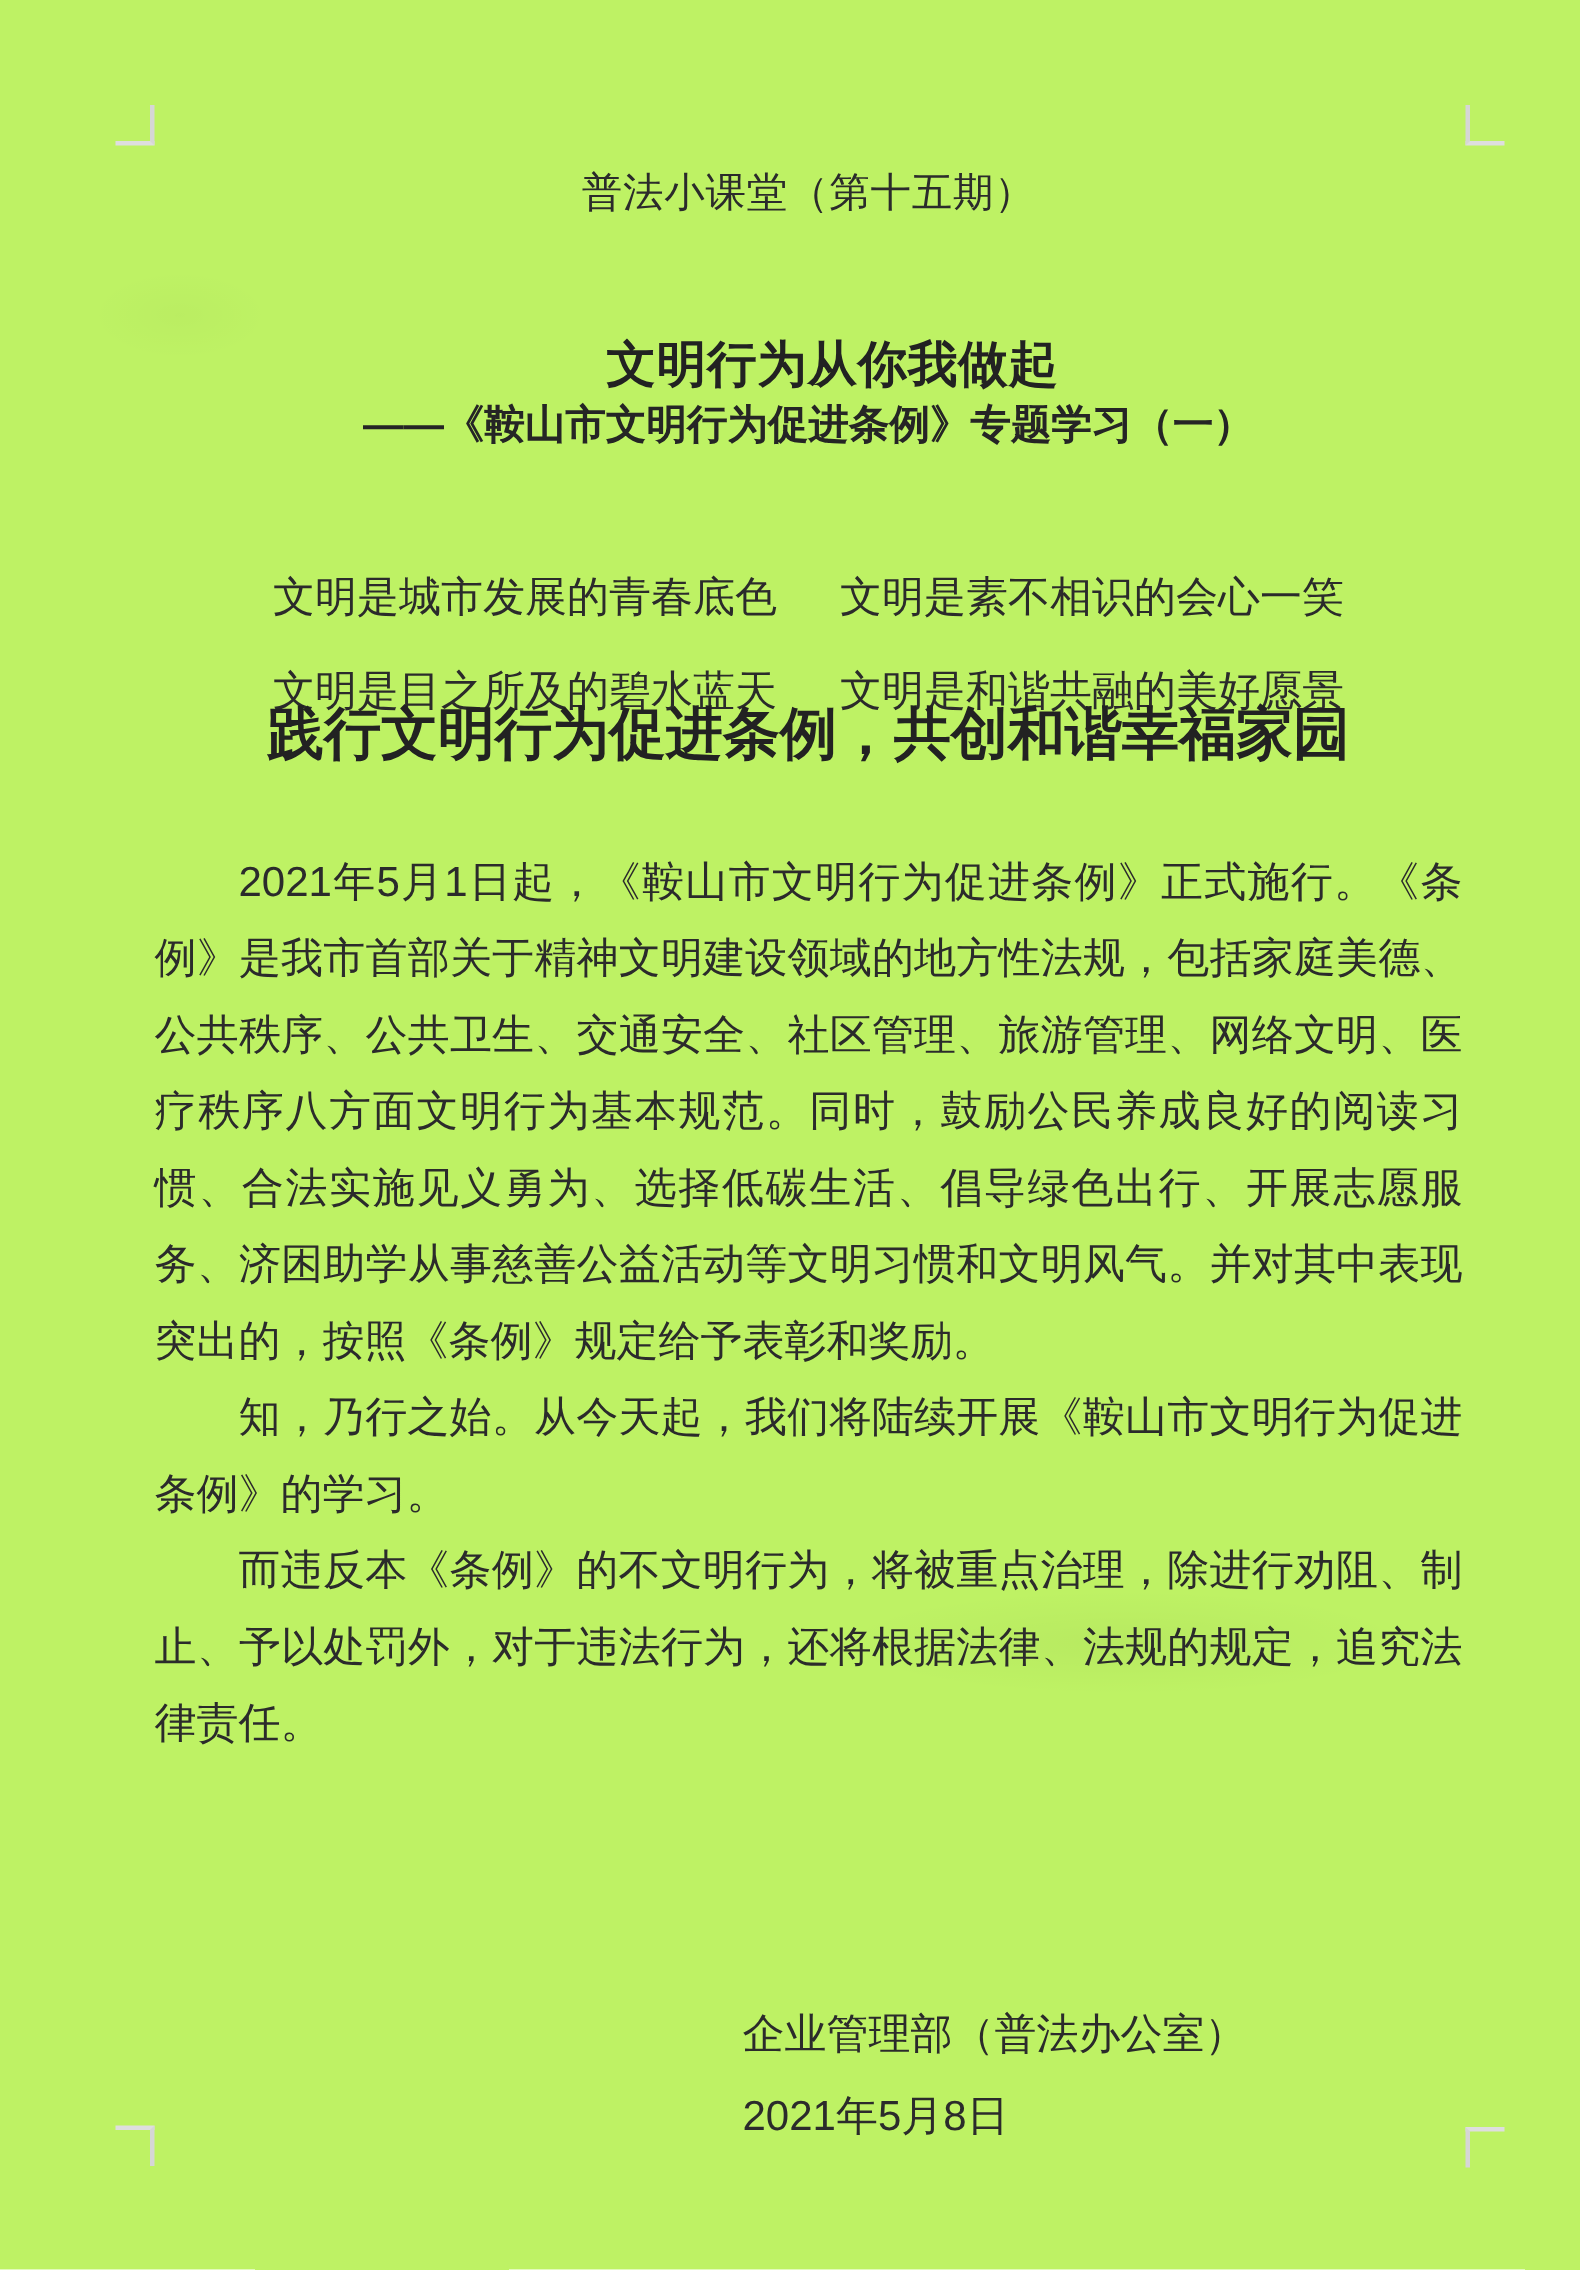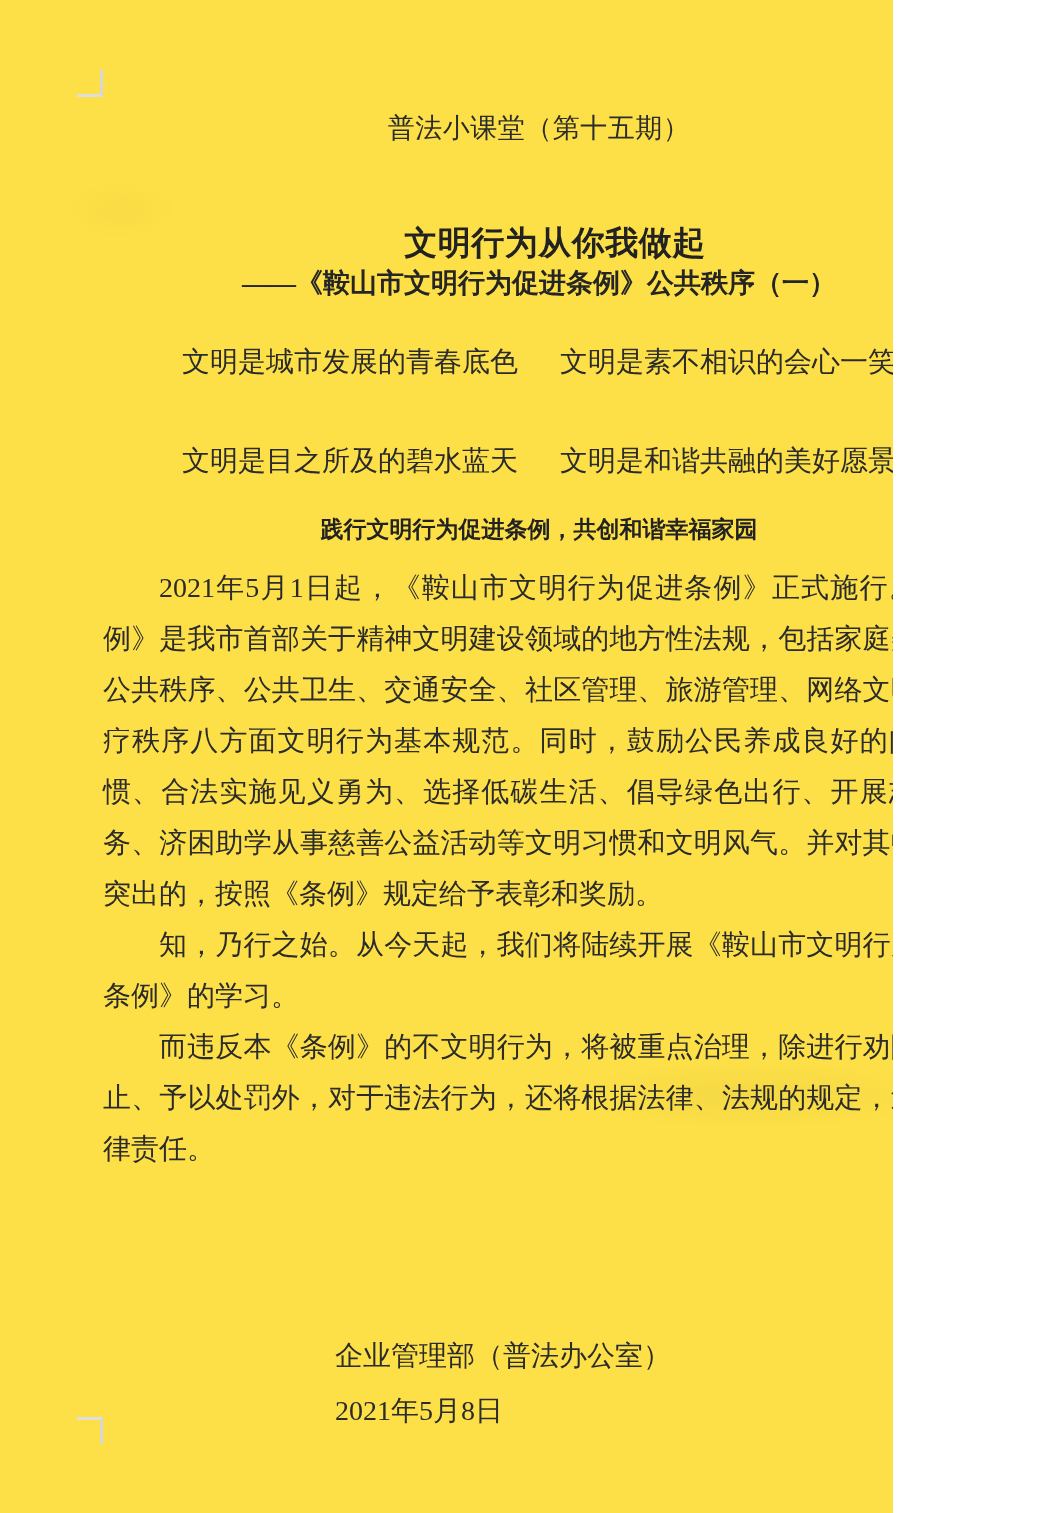--- a/index.html
+++ b/index.html
@@ -2,24 +2,24 @@
 <html><head>
 <meta charset="utf-8">
 <style>
   html, body {
     margin: 0;
     padding: 0;
     background: #ffffff;
   }
   .page {
     position: relative;
-    width: 893px;
+    width: 1053px;
     height: 1513px;
-    background: #fde047;
-    font-family: Liberation Serif, serif;
+    background: #bef264;
+    font-family: Liberation Sans, sans-serif;
     color: #2b2b2b;
     overflow: hidden;
   }
   
   .page::before {
     content: "";
     position: absolute;
     left: 560px; top: 1060px;
     width: 380px; height: 70px;
     background: radial-gradient(closest-side, rgba(0,0,0,0.035), rgba(0,0,0,0));
@@ -84,33 +84,32 @@
     position: absolute;
     left: 103px;
     width: 872px;
     font-size: 28px;
     line-height: 33px;
     display: flex;
     justify-content: center;
     gap: 42px;
     white-space: nowrap;
   }
-  .couplet.c1 { top: 345px; text-align: right; }
+  .couplet.c1 { top: 381px; text-align: right; }
   .couplet.c2 { top: 414px; margin-top: 30px; }
   .slogan {
     position: absolute;
     left: 103px;
     width: 872px;
     top: 473px;
-    font-size: 23px;
+    font-size: 38px;
     line-height: 34px;
     font-weight: bold;
     text-align: center;
     color: #222222;
-    margin-top: 40px;
   }
   .body-text {
     position: absolute;
     left: 103px;
     width: 872px;
     top: 562px;
     font-size: 28px;
     line-height: 51px;
     text-align: justify;
   }
@@ -135,21 +134,21 @@
 
   <div class="mark tl"></div>
   <div class="mark tr"></div>
   <div class="mark bl"></div>
   <div class="mark br"></div>
 
   <div class="header-line">普法小课堂（第十五期）</div>
 
   <h1 class="doc-title">文明行为从你我做起</h1>
 
-  <div class="doc-subtitle">——《鞍山市文明行为促进条例》公共秩序（一）</div>
+  <div class="doc-subtitle">——《鞍山市文明行为促进条例》专题学习（一）</div>
 
   <div class="couplet c1">
     <span>文明是城市发展的青春底色</span>
     <span>文明是素不相识的会心一笑</span>
   </div>
 
   <div class="couplet c2">
     <span>文明是目之所及的碧水蓝天</span>
     <span>文明是和谐共融的美好愿景</span>
   </div>

